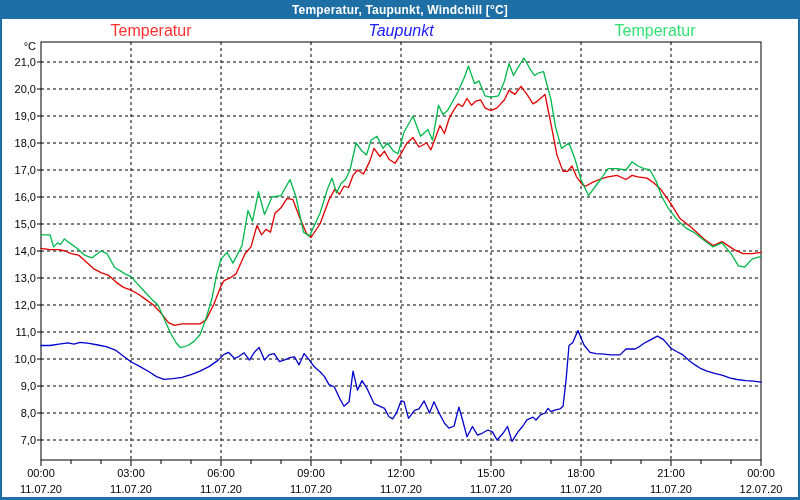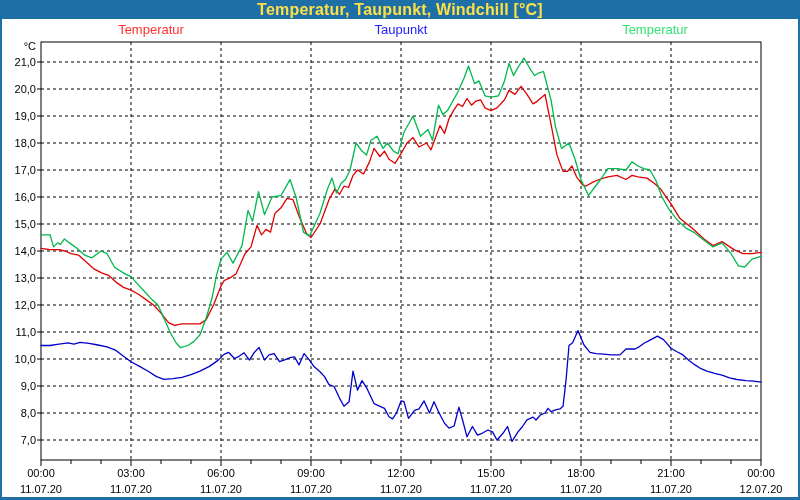--- a/index.html
+++ b/index.html
@@ -1,26 +1,26 @@
 <!DOCTYPE html>
 <html><head>
 <meta charset="utf-8">
 <style>
   html,body{margin:0;padding:0;background:#c8c8c8;}
   .window{position:relative;width:800px;height:500px;background:#ffffff;overflow:hidden;
           font-family:"Liberation Sans",sans-serif;}
   .titlebar{position:absolute;left:0;top:0;width:800px;height:19px;
             display:flex;align-items:center;justify-content:center;}
-  .titlebar span{color:#fde047;font-size:16px;font-weight:bold;letter-spacing:.2px;}
+  .titlebar span{color:#ffffff;font-size:12px;font-weight:bold;letter-spacing:.2px;}
   .edge{position:absolute;}
   .edge.left{left:0;top:0;width:2px;height:500px;}
   .edge.right{right:0;top:0;width:2px;height:500px;}
   .edge.bottom{left:0;bottom:0;width:800px;height:3px;}
   .legend{position:absolute;left:0;top:22px;width:800px;height:16px;}
-  .leg{position:absolute;transform:translateX(-50%);font-size:13px;white-space:nowrap;}
+  .leg{position:absolute;transform:translateX(-50%);font-size:16px;white-space:nowrap;}
   .leg0{left:151px;} .leg1{left:401px;} .leg2{left:655px;}
   svg{position:absolute;left:0;top:0;}
   svg text{font-family:"Liberation Sans",sans-serif;font-size:11px;fill:#000;}
   .grid{stroke:#000;stroke-width:1;stroke-dasharray:3,3;}
   .axis{stroke:#000;stroke-width:1;fill:none;}
 </style>
 </head>
 <body>
 
 <div class="window">
@@ -127,20 +127,20 @@
       <polyline points="41.0,345.5 50.0,345.5 59.0,344.1 68.0,342.8 74.0,344.1 80.0,342.3 89.0,343.3 98.0,345.0 107.0,346.9 116.0,350.4 123.5,356.3 131.0,361.7 140.0,366.6 149.0,371.7 156.5,376.6 164.0,379.3 173.0,378.7 182.0,377.4 191.0,374.7 200.0,371.1 209.0,366.6 218.0,360.4 224.0,354.4 228.5,352.3 234.5,358.5 239.0,356.3 244.1,352.8 249.5,360.1 254.0,352.8 259.1,347.4 264.5,360.1 269.0,354.9 274.1,353.6 279.5,361.7 284.0,360.1 290.0,357.6 294.5,356.8 299.0,364.9 304.1,353.6 309.5,360.1 314.0,366.6 320.0,371.7 324.5,376.6 329.0,384.6 334.1,386.5 339.5,398.1 344.0,406.3 349.1,401.7 353.0,371.1 357.5,390.1 362.0,380.6 367.1,388.7 374.0,403.6 380.0,406.3 384.5,408.4 389.0,416.8 392.6,418.9 396.5,413.0 401.0,400.9 404.0,401.7 408.5,418.4 414.5,410.3 419.0,408.9 424.1,400.9 429.5,413.0 434.0,401.7 439.1,413.0 444.5,423.3 449.0,428.1 454.1,426.0 458.9,407.1 462.5,419.8 467.0,436.8 472.4,426.5 477.5,435.1 482.0,433.3 488.0,430.0 492.5,431.9 497.0,440.0 503.0,433.3 507.5,426.5 512.0,441.4 518.0,431.9 522.5,426.5 527.0,419.8 533.0,417.1 536.0,420.0 540.5,414.9 545.0,413.0 548.0,408.4 551.0,411.6 555.5,409.8 560.0,408.9 563.0,406.3 566.0,380.6 569.0,345.5 572.6,342.8 578.0,330.6 584.0,345.0 590.0,352.3 596.0,353.6 603.5,354.1 611.0,354.9 620.0,354.9 626.0,349.0 635.0,349.0 639.5,346.6 644.0,343.3 650.0,340.1 657.5,336.1 663.5,339.6 671.0,348.2 677.0,351.7 683.0,354.9 689.0,360.4 695.0,364.9 701.0,368.7 707.0,371.1 714.5,373.3 722.0,375.2 729.5,377.9 737.0,379.5 746.0,380.6 753.5,381.1 761.0,382.2" fill="none" stroke="#0000cc" stroke-width="1.3" stroke-linejoin="round" stroke-linecap="round"></polyline>
       <polyline points="41.0,234.8 50.0,234.8 53.6,246.9 57.5,242.9 60.5,244.3 64.4,238.9 69.5,242.9 77.0,248.3 84.5,255.1 92.0,257.8 101.0,251.0 107.0,253.7 114.5,267.2 125.0,273.9 131.0,276.6 137.0,283.4 144.5,291.5 152.0,299.6 158.0,305.0 164.0,318.5 170.0,332.0 176.0,342.8 180.5,347.7 188.0,345.5 194.0,341.4 200.0,334.7 206.0,318.5 212.0,298.3 216.5,275.3 221.0,259.1 227.0,252.4 233.0,263.1 242.0,245.6 248.0,210.5 252.5,221.3 258.5,191.6 264.5,214.6 272.0,197.0 281.0,195.6 290.0,179.5 296.0,197.0 303.5,232.1 309.5,236.1 320.0,213.2 327.5,188.9 332.0,178.1 336.5,193.0 341.0,183.5 345.5,179.5 350.0,170.0 356.0,143.0 362.0,151.1 366.5,155.1 371.0,140.3 377.0,136.3 383.0,148.4 387.5,143.0 393.5,151.1 398.0,153.8 404.0,132.2 413.0,116.0 420.5,136.3 428.0,129.5 432.5,140.3 438.5,105.2 443.0,114.6 447.5,110.6 458.0,91.7 464.0,78.2 468.5,66.0 474.5,83.6 479.0,80.9 485.0,95.8 491.0,97.1 498.5,95.8 504.5,80.9 509.0,63.4 513.5,75.5 518.0,67.4 524.0,58.0 530.0,68.8 534.5,75.5 539.0,72.8 543.5,71.5 551.0,99.8 555.5,126.8 561.5,148.4 569.0,143.0 575.0,159.2 581.0,179.5 588.5,195.6 594.5,187.5 600.5,179.5 608.0,168.6 617.0,168.6 626.0,170.0 632.0,161.9 638.0,166.0 644.0,168.6 650.0,170.0 656.0,180.8 662.0,197.0 668.0,207.8 671.0,211.9 678.5,221.3 686.0,228.1 693.5,232.1 704.0,240.2 713.0,246.9 722.0,242.9 731.0,253.7 738.5,265.9 744.5,267.2 752.0,259.1 761.0,256.4" fill="none" stroke="#00b84c" stroke-width="1.3" stroke-linejoin="round" stroke-linecap="round"></polyline>
     </svg>
 
   <div class="titlebar" style="background: rgb(29, 111, 165);">
     <span>Temperatur, Taupunkt, Windchill [°C]</span>
   </div>
 
   <div class="legend">
     <span class="leg leg0" style="color: rgb(255, 48, 48);">Temperatur</span>
-    <span class="leg leg1" style="color: rgb(32, 32, 255);">Taupunkt</span>
+    <span class="leg leg1" style="color: rgb(32, 32, 255); font-style: italic;">Taupunkt</span>
     <span class="leg leg2" style="color: rgb(53, 224, 117);">Temperatur</span>
   </div>
 
   <div class="edge left" style="background: rgb(29, 111, 165);"></div>
   <div class="edge right" style="background: rgb(29, 111, 165);"></div>
   <div class="edge bottom" style="background: rgb(29, 111, 165);"></div>
 </div>
 
 </body></html>

